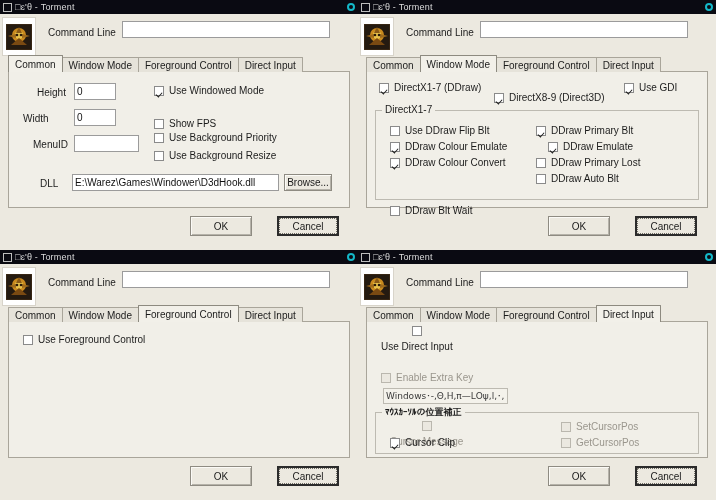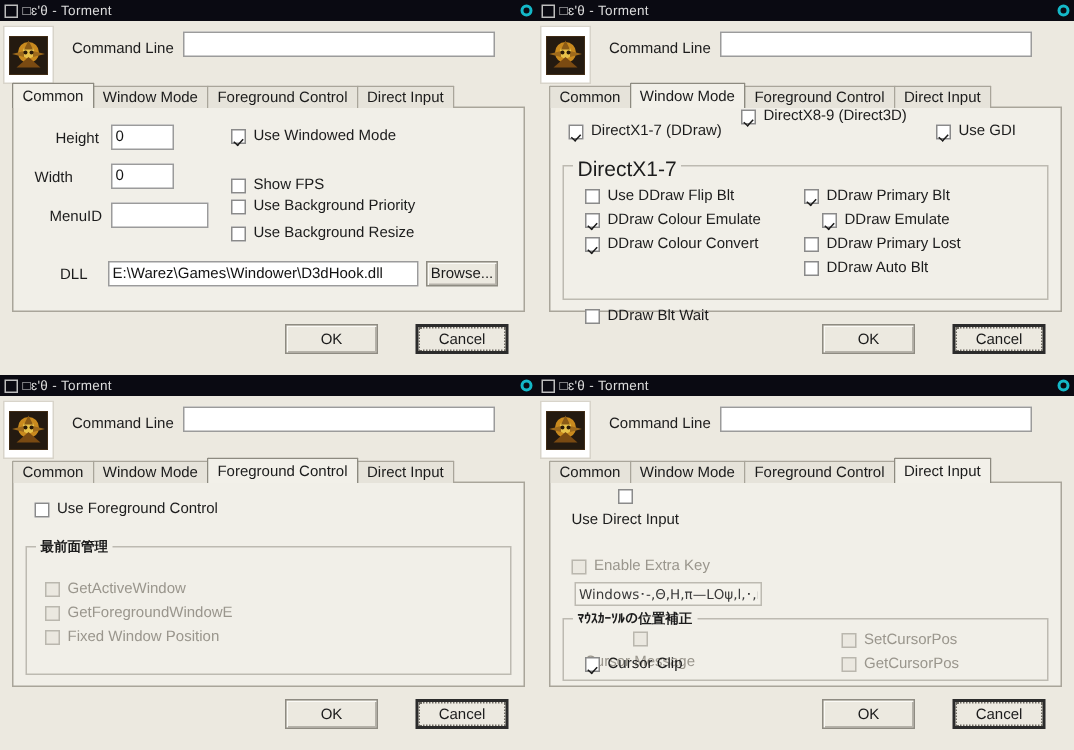--- a/index.html
+++ b/index.html
@@ -51,21 +51,21 @@
       color:#1c1c1c;white-space:nowrap;}
   .cb .box{width:10px;height:10px;border:1px solid #8a8a8a;background:#fff;
            box-sizing:border-box;flex:none;position:relative;}
   .cb.checked .box::after{content:"";position:absolute;left:2px;top:4px;width:3px;height:5px;
            border:solid #1a1a1a;border-width:0 1.6px 1.6px 0;transform:rotate(42deg);}
   .cb.disabled{color:#9a968d;}
   .cb.disabled .box{border-color:#bab7ae;background:#ebe8e0;}
   
   .group{position:absolute;border:1px solid #bdbab1;box-sizing:border-box;}
   .group-title{position:absolute;top:-7px;left:6px;background:#f1efe8;
-               padding:0 3px;font-size:14px;color:#1c1c1c;white-space:nowrap;}
+               padding:0 3px;font-size:10px;color:#1c1c1c;white-space:nowrap;}
   .group-title.jp{font-family:"DejaVu Sans",sans-serif;font-size:9px;font-weight:bold;}
   
   .btn{position:absolute;width:62px;height:20px;background:#ece9e0;
        border:1px solid #8e8b82;box-sizing:border-box;font-size:10px;color:#1b1b1b;
        display:flex;align-items:center;justify-content:center;
        font-family:"Liberation Sans",sans-serif;
        box-shadow:inset 1px 1px 0 #fbfaf6, inset -1px -1px 0 #b5b2a9;}
   .btn.focus{border:2px solid #2b2b2b;box-shadow:none;}
   .btn.focus .inner{border:1px dotted #6e6b63;width:100%;height:100%;
        display:flex;align-items:center;justify-content:center;box-sizing:border-box;}
@@ -186,21 +186,21 @@
       <div class="tab active">Window Mode</div>
       <div class="tab">Foreground Control</div>
       <div class="tab">Direct Input</div>
     </div>
 
     <div class="tabbody">
       <div class="cb checked" style="left:12px;top:10px;">
         <span class="box"></span>
         <span>DirectX1-7 (DDraw)</span>
       </div>
-      <div class="cb checked" style="left:127px;top:0;">
+      <div class="cb checked" style="left:127px;top:20px;">
         <span class="box"></span>
         <span>DirectX8-9 (Direct3D)</span>
       </div>
       <div class="cb checked" style="left:257px;top:10px;">
         <span class="box"></span>
         <span>Use GDI</span>
       </div>
 
       <div class="group" style="left:8px;top:38px;right:8px;height:90px;">
         <div class="group-title">DirectX1-7</div>
@@ -281,36 +281,20 @@
       <div class="tab active">Foreground Control</div>
       <div class="tab">Direct Input</div>
     </div>
 
     <div class="tabbody">
       <div class="cb" style="left:14px;top:12px;">
         <span class="box"></span>
         <span>Use Foreground Control</span>
       </div>
 
-      <div class="group" style="left:8px;top:42px;right:8px;height:86px;">
-        <div class="group-title jp">最前面管理</div>
-
-        <div class="cb disabled" style="left:12px;top:22px;">
-          <span class="box"></span>
-          <span>GetActiveWindow</span>
-        </div>
-        <div class="cb disabled" style="left:12px;top:38px;">
-          <span class="box"></span>
-          <span>GetForegroundWindowE</span>
-        </div>
-        <div class="cb disabled" style="left:12px;top:54px;">
-          <span class="box"></span>
-          <span>Fixed Window Position</span>
-        </div>
-      </div>
     </div>
 
     <div class="btn" style="left:190px;top:216px;">OK</div>
     <div class="btn focus" style="left:277px;top:216px;">
       <span class="inner">Cancel</span>
     </div>
   </div>
 
   <div class="win">
     <div class="titlebar">

